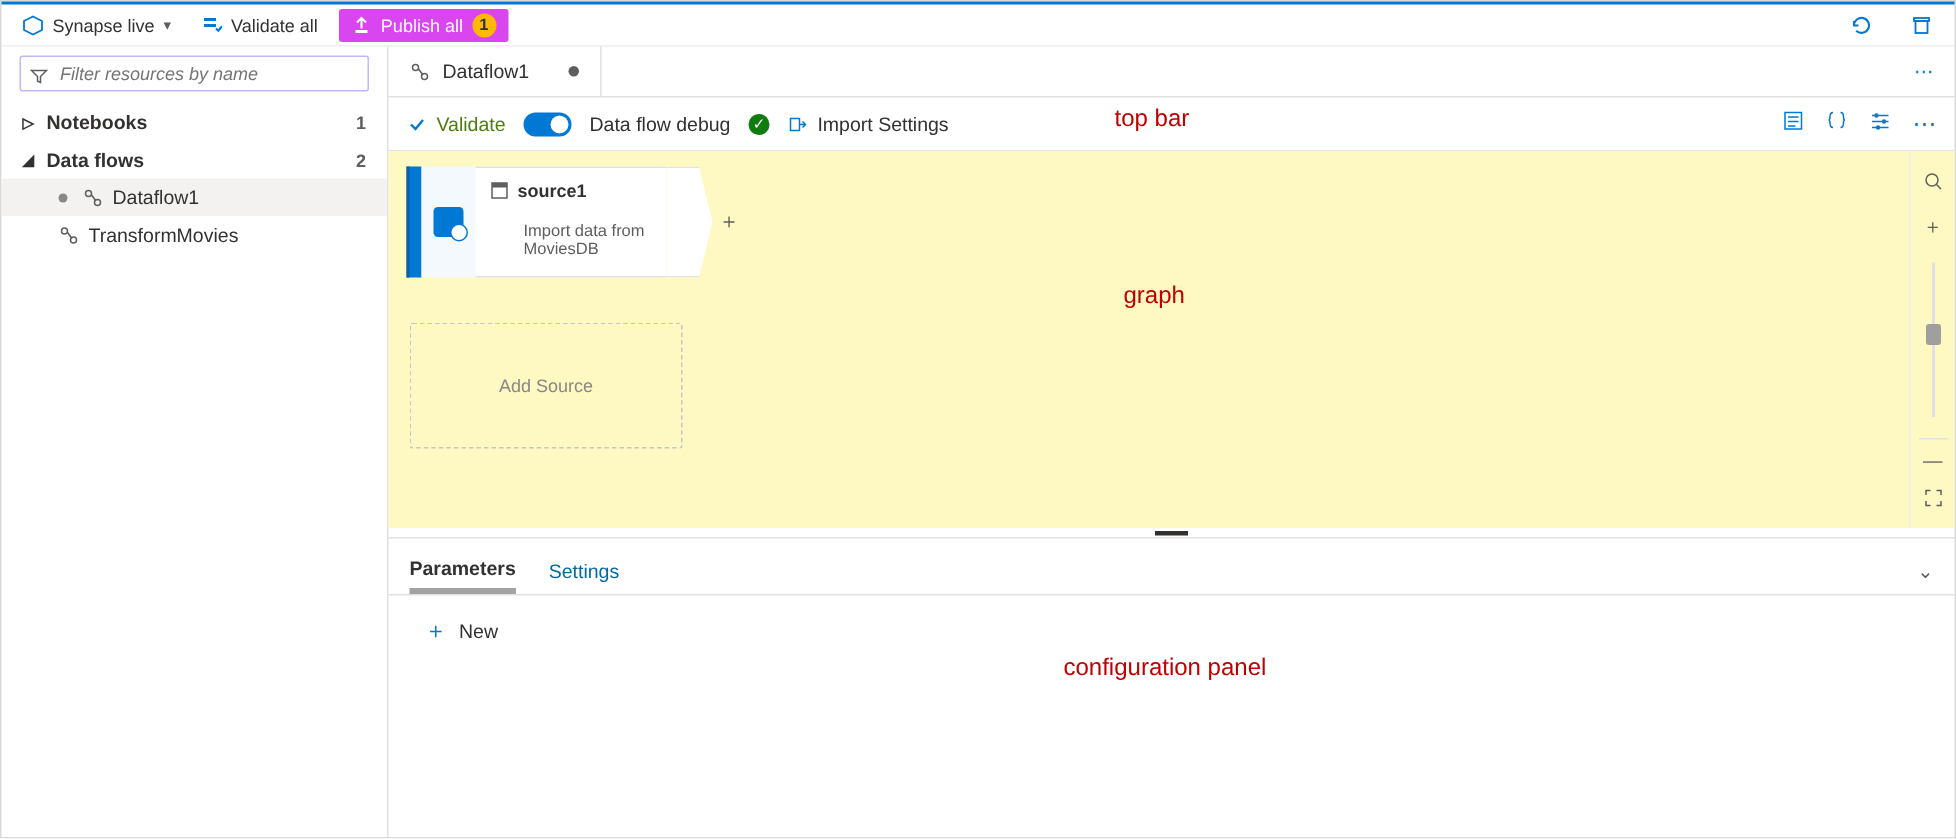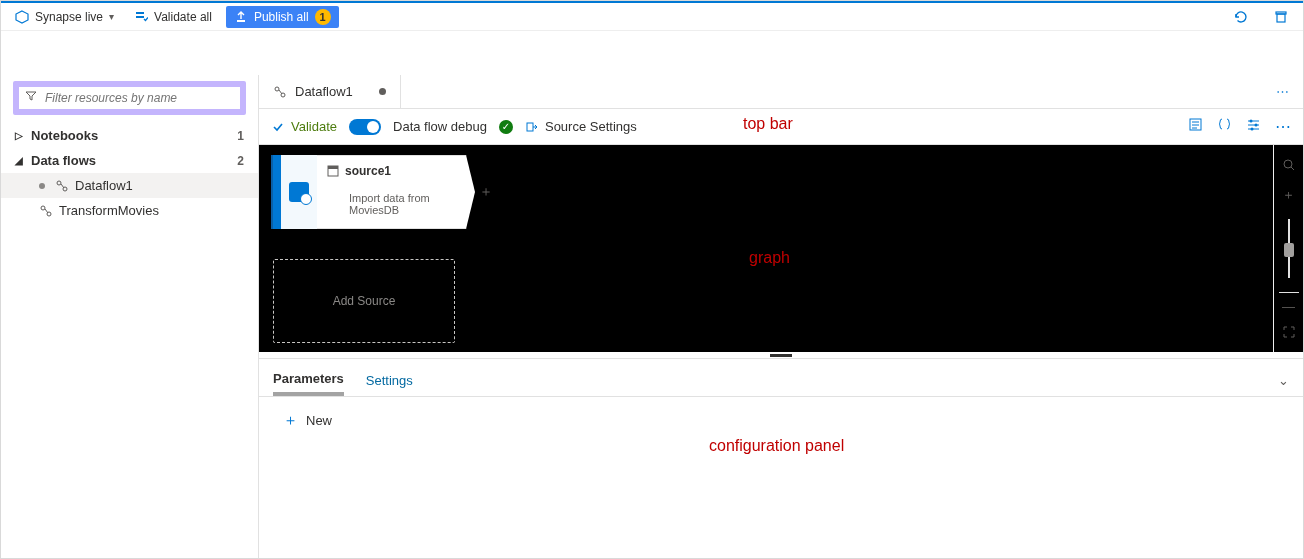--- a/index.html
+++ b/index.html
@@ -1,36 +1,36 @@
 <!DOCTYPE html>
 <html><head>
 <meta charset="utf-8">
 <style>
   * { box-sizing: border-box; }
   html, body { margin:0; padding:0; font-family: "Segoe UI", Arial, sans-serif; font-size:13px; color:#323130; background:#fff; }
-  .app { width:1304px; height:559px; border:1px solid #d9d9d9; display:flex; flex-direction:column; position:relative;gap:44px; }
+  .app { width:1304px; height:559px; border:1px solid #d9d9d9; display:flex; flex-direction:column; position:relative; }
 
   
   .cmdbar { height:30px; border-top:2px solid #0078d4; border-bottom:1px solid #eee; display:flex; align-items:center; padding:0 8px; gap:8px; }
   .cmd-item { display:flex; align-items:center; gap:6px; padding:2px 6px; font-size:12px; cursor:pointer; }
   .cmd-item .ic { width:14px; height:14px; display:inline-flex; align-items:center; justify-content:center; }
   .chev { font-size:10px; color:#605e5c; }
-  .publish-btn { background:#3b82f6; color:#fff; padding:3px 8px; border-radius:2px; display:flex; align-items:center; gap:6px; }
+  .publish-btn { background:#d946ef; color:#fff; padding:3px 8px; border-radius:2px; display:flex; align-items:center; gap:6px; }
   .badge { background:#ffb900; color:#323130; border-radius:8px; font-size:11px; width:16px; height:16px; display:inline-flex; align-items:center; justify-content:center; font-weight:600; }
   .cmd-right { margin-left:auto; display:flex; gap:12px; }
 
   .body { flex:1; display:flex; min-height:0; }
 
   
   .sidebar { width:258px; border-right:1px solid #e1e1e1; display:flex; flex-direction:column; }
   .side-head { display:flex; align-items:center; padding:10px 14px 4px; gap:8px; }
   .side-title { font-size:18px; font-weight:600; flex:1; }
   .side-icons { display:flex; gap:10px; color:#0078d4; }
   .side-icons span { cursor:pointer; }
-  .filter-box { margin:6px 12px 8px; border:6px solid #c4b5fd; border-radius:2px; display:flex; align-items:flex-start; padding:3px 6px; gap:6px; color:#605e5c; }
+  .filter-box { margin:6px 12px 8px; border:1px solid #c4b5fd; border-radius:2px; display:flex; align-items:flex-end; padding:3px 6px; gap:6px; color:#605e5c; }
   .filter-box input { border:none; outline:none; font-size:12px; flex:1; font-style:italic; color:#605e5c; }
   .tree { padding:0 0 0 0; }
   .tree-row { display:flex; align-items:center; padding:5px 14px; font-size:13px; gap:6px; cursor:pointer; }
   .tree-row .count { margin-left:auto; color:#605e5c; font-size:12px; }
   .tree-row.bold { font-weight:600; }
   .tree-row.child { padding-left:38px; font-size:13px; font-weight:400; }
   .tree-row.active { background:#f3f2f1; }
   .dot { width:6px; height:6px; border-radius:50%; background:#8a8886; margin-right:4px; }
   .caret { font-size:10px; width:10px; display:inline-block; }
 
@@ -43,37 +43,37 @@
 
   .toolbar { height:36px; border-bottom:1px solid #e1e1e1; display:flex; align-items:center; padding:0 12px; gap:12px; font-size:13px; }
   .tb-item { display:flex; align-items:center; gap:6px; cursor:pointer; }
   .tb-validate { color:#4d7c0f; }
   .toggle { width:32px; height:16px; background:#0078d4; border-radius:8px; position:relative; }
   .toggle::after { content:""; position:absolute; right:2px; top:2px; width:12px; height:12px; background:#fff; border-radius:50%; }
   .check-ic { width:14px; height:14px; background:#107c10; border-radius:50%; color:#fff; font-size:10px; display:flex; align-items:center; justify-content:center; }
   .tb-right { margin-left:auto; display:flex; gap:14px; color:#0078d4; }
 
   .canvas-area { flex:1; display:flex; position:relative; min-height:0; }
-  .canvas { flex:1; position:relative; background:#000000; overflow:hidden; }
+  .canvas { flex:1; position:relative; background:#fef9c3; overflow:hidden; }
 
   .node { position:absolute; left:12px; top:10px; display:flex; height:74px; }
   .node-handle { width:10px; background:#0078d4; border-left:2px solid #0a5fa6; }
   .node-iconcol { width:36px; background:#f3f9fd; display:flex; align-items:center; justify-content:center; }
   .node-iconcol .srcicon { width:20px; height:20px; background:#0078d4; border-radius:3px; position:relative; }
   .srcicon::after { content:""; position:absolute; right:-3px; bottom:-3px; width:10px; height:10px; background:#fff; border-radius:50%; border:1px solid #0078d4; }
   .node-body { width:128px; background:#fff; border:1px solid #e1e1e1; border-left:none; border-right:none; padding:8px 10px; display:flex; flex-direction:column; gap:14px; }
   .node-title { display:flex; align-items:center; gap:6px; font-size:12px; font-weight:600; }
   .node-sub { font-size:11px; color:#605e5c;margin-left:22px; }
   .node-edge { width:30px; background:#fff; border-top:1px solid #e1e1e1; border-bottom:1px solid #e1e1e1; clip-path: polygon(0 0, 70% 0, 100% 50%, 70% 100%, 0 100%); }
   .node-plus { position:absolute; right:-18px; top:50%; transform:translateY(-50%); font-size:14px; color:#605e5c; cursor:pointer; }
 
   .add-source { position:absolute; left:14px; top:114px; width:182px; height:84px; border:1px dashed #c8c6c4; border-radius:2px; display:flex; align-items:center; justify-content:center; font-size:12px; color:#8a8886; cursor:pointer; }
 
   .annot { position:absolute; color:#c00000; font-size:16px; pointer-events:none; }
-  .annot.graph { left:490px; top:104px; }
+  .annot.graph { left:490px; top:88px; }
 
   .zoom-rail { position:absolute; right:0; top:0; bottom:0; width:30px; border-left:1px solid #eee; display:flex; flex-direction:column; align-items:center; padding:10px 0; gap:10px; color:#605e5c; }
   .zoom-rail .zbtn { cursor:pointer; width:20px; height:20px; display:flex; align-items:center; justify-content:center; }
   .zoom-track { width:2px; flex:1; background:#e1e1e1; position:relative; margin:4px 0; }
   .zoom-thumb { position:absolute; left:-4px; top:40%; width:10px; height:14px; background:#a19f9d; border-radius:2px; }
   .zoom-rail .zminus { border-top:1px solid #e1e1e1; padding-top:8px; }
 
   .splitter { height:6px; display:flex; align-items:center; justify-content:center; cursor:row-resize; }
   .splitter .grip { width:22px; height:3px; background:#323130; }
 
@@ -203,21 +203,21 @@
           <span>Validate</span>
         </div>
         <div class="toggle"></div>
         <span>Data flow debug</span>
         <span class="check-ic">✓</span>
         <div class="tb-item">
           <svg width="14" height="14" viewBox="0 0 14 14">
               <rect x="2" y="3" width="6" height="8" fill="none" stroke="#0078d4"></rect>
               <path d="M8 7 h4 M10 5 l2 2 l-2 2" stroke="#0078d4" fill="none"></path>
             </svg>
-          <span>Source Settings</span>
+          <span>Import Settings</span>
         </div>
         <div class="tb-right">
           <span>
               <svg width="15" height="15" viewBox="0 0 15 15">
                 <rect x="2" y="2" width="11" height="11" fill="none" stroke="#0078d4"></rect>
                 <path d="M4 5 h7 M4 8 h7 M4 11 h5" stroke="#0078d4"></path>
               </svg>
             </span>
           <span>
               <svg width="15" height="15" viewBox="0 0 15 15">

